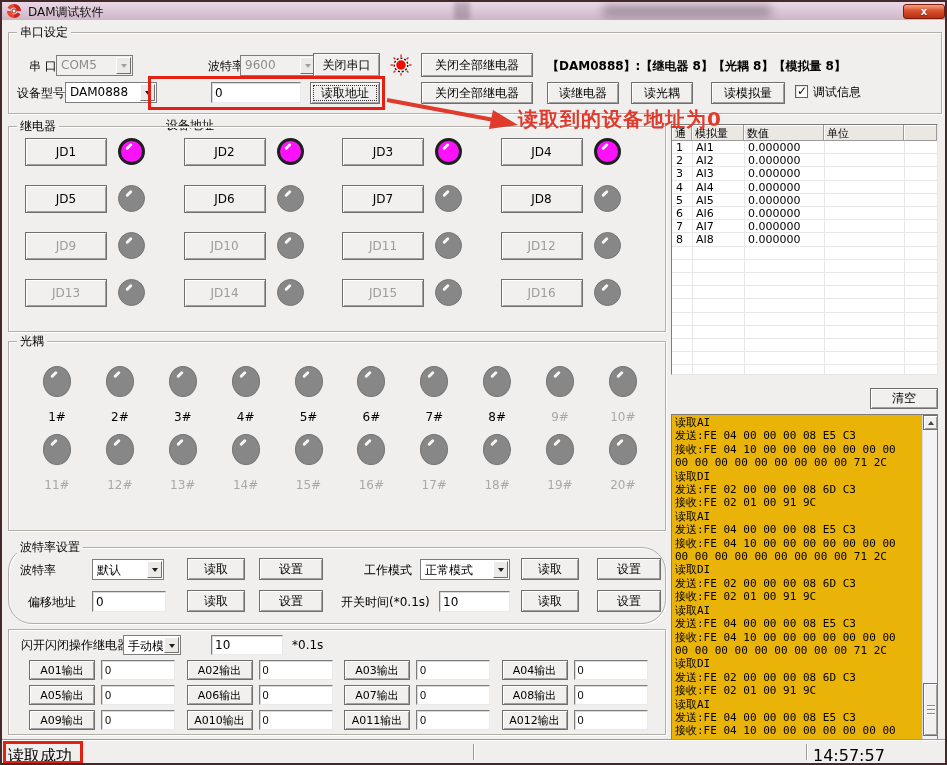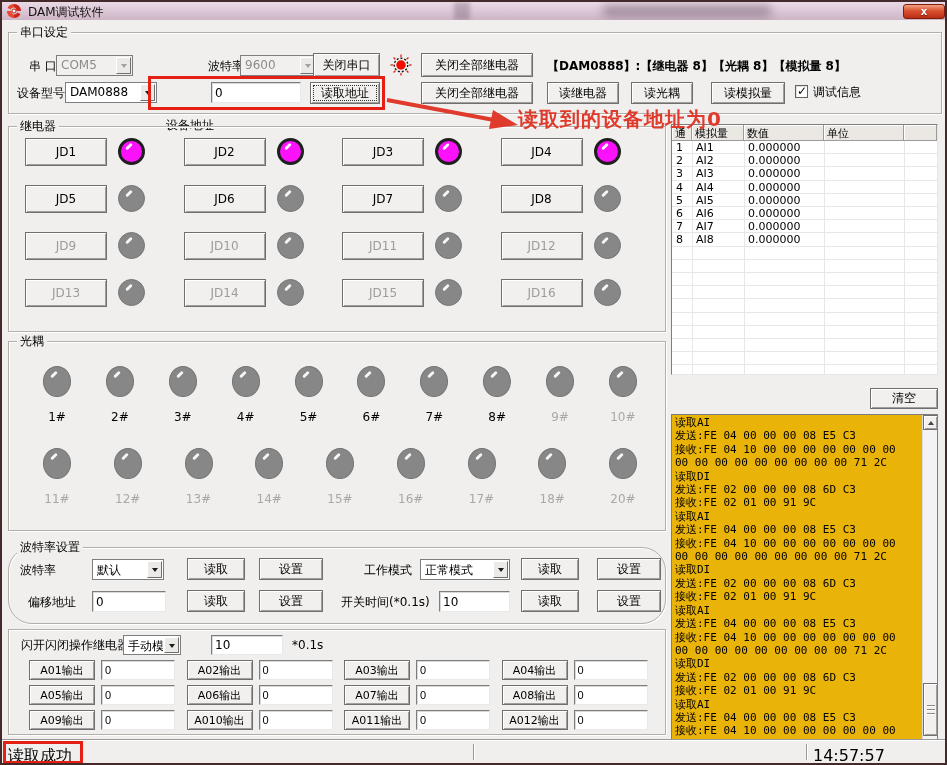--- a/index.html
+++ b/index.html
@@ -348,21 +348,21 @@
           <div class="ind"></div>
           <span class="o-lbl">9#</span>
         </div>
 
         <div class="opto-cell dim">
           <div class="ind"></div>
           <span class="o-lbl">10#</span>
         </div>
 
     </div>
-    <div class="opto-row" style="top:106px;">
+    <div class="opto-row" style="top:92px;">
 
         <div class="opto-cell dim">
           <div class="ind"></div>
           <span class="o-lbl">11#</span>
         </div>
 
         <div class="opto-cell dim">
           <div class="ind"></div>
           <span class="o-lbl">12#</span>
         </div>
@@ -390,20 +390,24 @@
         <div class="opto-cell dim">
           <div class="ind"></div>
           <span class="o-lbl">17#</span>
         </div>
 
         <div class="opto-cell dim">
           <div class="ind"></div>
           <span class="o-lbl">18#</span>
         </div>
 
+        <div class="opto-cell dim">
+          <div class="ind"></div>
+          <span class="o-lbl">19#</span>
+        </div>
 
         <div class="opto-cell dim">
           <div class="ind"></div>
           <span class="o-lbl">20#</span>
         </div>
 
     </div>
   </div>
 
   <div class="tbl">

